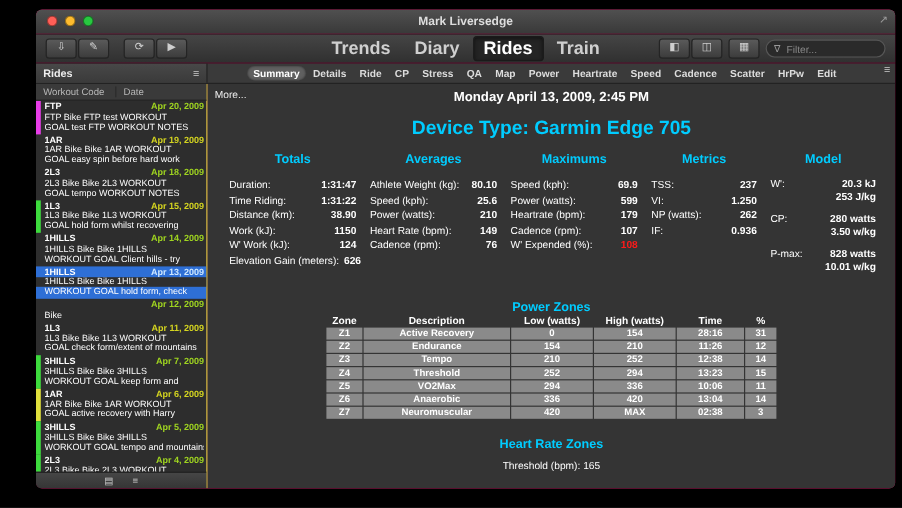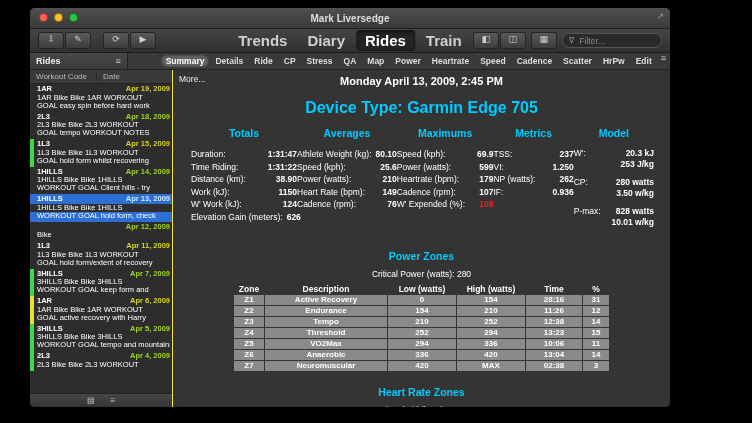--- a/index.html
+++ b/index.html
@@ -1,17 +1,17 @@
 <!DOCTYPE html>
 <html><head>
 <meta charset="utf-8">
 <style>
   html,body{margin:0;padding:0;}
   body{width:752px;height:423px;background:#000;font-family:"Liberation Sans",sans-serif;overflow:hidden;position:relative;}
-  .window{position:absolute;left:30px;top:8px;width:640px;height:399px;border-radius:5px;overflow:hidden;
+  .window{position:absolute;left:30px;top:8px;width:716px;height:399px;border-radius:5px;overflow:hidden;
           background:#be185d;display:flex;flex-direction:column;box-shadow:0 8px 28px rgba(0,0,0,.7);}
   
   .titlebar{height:20px;background:linear-gradient(#505050,#393939);border-bottom:1px solid #1f1f1f;
             display:flex;align-items:center;position:relative;flex:0 0 auto;}
   .lights{position:absolute;left:9px;top:5px;display:flex;gap:6px;}
   .light{width:9px;height:9px;border-radius:50%;border:1px solid rgba(0,0,0,.4);box-sizing:border-box;}
   .red{background:#ff5f57;} .yellow{background:#febc2e;} .green{background:#28c840;}
   .title{flex:1;text-align:center;color:#ddd;font-size:10px;font-weight:bold;}
   .fsbtn{position:absolute;right:6px;top:3px;color:#9a9a9a;font-size:9px;}
   
@@ -165,20 +165,29 @@
 
   <div class="wbody">
 
     <div class="sidebar">
       <div class="cols">
         <span class="c1">Workout Code</span>
         <span class="c2">Date</span>
       </div>
       <div class="ride-list">
 
+          <div class="ride-item">
+            <span class="strip" style="background: rgb(232, 61, 232);"></span>
+            <div class="r1">
+              <span>FTP</span>
+              <span style="color: rgb(159, 212, 32);">Apr 20, 2009</span>
+            </div>
+            <div class="rl l1">FTP Bike FTP test WORKOUT</div>
+            <div class="rl l2">GOAL test FTP WORKOUT NOTES</div>
+          </div>
 
           <div class="ride-item">
             <span class="strip"></span>
             <div class="r1">
               <span>1AR</span>
               <span style="color: rgb(212, 212, 32);">Apr 19, 2009</span>
             </div>
             <div class="rl l1">1AR Bike Bike 1AR WORKOUT</div>
             <div class="rl l2">GOAL easy spin before hard work</div>
           </div>
@@ -233,21 +242,21 @@
             <div class="rl l2"></div>
           </div>
 
           <div class="ride-item">
             <span class="strip"></span>
             <div class="r1">
               <span>1L3</span>
               <span style="color: rgb(212, 212, 32);">Apr 11, 2009</span>
             </div>
             <div class="rl l1">1L3 Bike Bike 1L3 WORKOUT</div>
-            <div class="rl l2">GOAL hold form/extent of recovery</div>
+            <div class="rl l2">GOAL check form/extent of mountains</div>
           </div>
 
           <div class="ride-item">
             <span class="strip" style="background: rgb(61, 219, 61);"></span>
             <div class="r1">
               <span>3HILLS</span>
               <span style="color: rgb(159, 212, 32);">Apr 7, 2009</span>
             </div>
             <div class="rl l1">3HILLS Bike Bike 3HILLS</div>
             <div class="rl l2">WORKOUT GOAL keep form and</div>
@@ -441,21 +450,20 @@
                 <span class="vals">
                   <span>828 watts</span><br>
                   <span>10.01 w/kg</span>
                 </span>
               </div>
             </div>
         </div>
       </div>
 
       <div class="zheading">Power Zones</div>
-      <div class="zsub">Critical Power (watts): 280</div>
 
       <div class="ztable">
         <div class="zrow zheader">
           <span class="zcell w-zone">Zone</span>
           <span class="zcell w-desc">Description</span>
           <span class="zcell w-low">Low (watts)</span>
           <span class="zcell w-high">High (watts)</span>
           <span class="zcell w-time">Time</span>
           <span class="zcell w-pct">%</span>
         </div>

